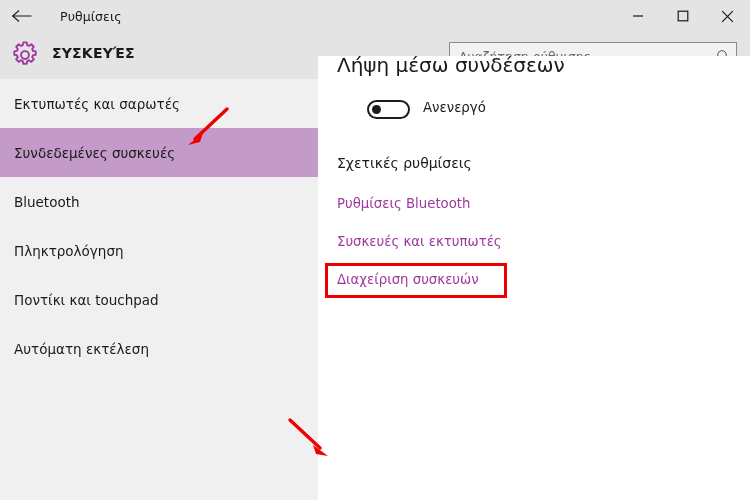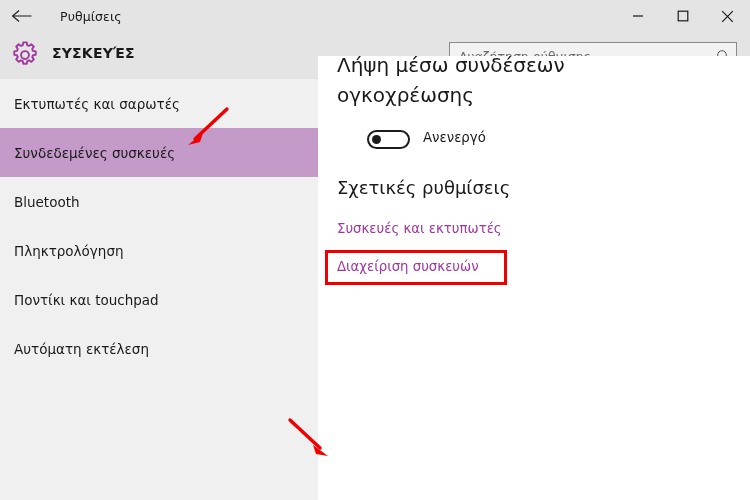--- a/index.html
+++ b/index.html
@@ -154,22 +154,22 @@
     border-radius: 50%;
     background: #1c1c1c;
   }
   .toggle-label {
     margin-left: 13px;
     font-size: 13.3px;
     color: #1a1a1a;
   }
 
   .section-title {
-    margin-top: 28px;
-    font-size: 18px;
+    margin-top: 36px;
+    font-size: 14px;
     color: #1a1a1a;
   }
 
   .link {
     display: block;
     margin-top: 23px;
     font-size: 13.3px;
     color: #a0379e;
     text-decoration: none;
     cursor: pointer;
@@ -263,32 +263,32 @@
       <span>Ποντίκι και touchpad</span>
     </div>
     <div class="nav-item">
       <span>Αυτόματη εκτέλεση</span>
     </div>
   </div>
 
   <div class="content">
     <div class="content-inner">
       <div class="h-clip">Λήψη μέσω συνδέσεων</div>
-      <div class="h-clip-2">ογκοχρέωσης</div>
 
 
       <div class="toggle-row">
         <div class="toggle">
           <div class="knob"></div>
         </div>
         <div class="toggle-label">Ανενεργό</div>
       </div>
 
       <div class="section-title">Σχετικές ρυθμίσεις</div>
 
+      <a class="link first">Ρυθμίσεις Bluetooth</a>
       <a class="link">Συσκευές και εκτυπωτές</a>
 
       <div class="hl-wrap">
         <a class="link">Διαχείριση συσκευών</a>
         <div class="hl-box"></div>
       </div>
     </div>
   </div>
 
   <svg class="arrow" id="arrow-sidebar" width="48" height="42" viewBox="0 0 48 42">

